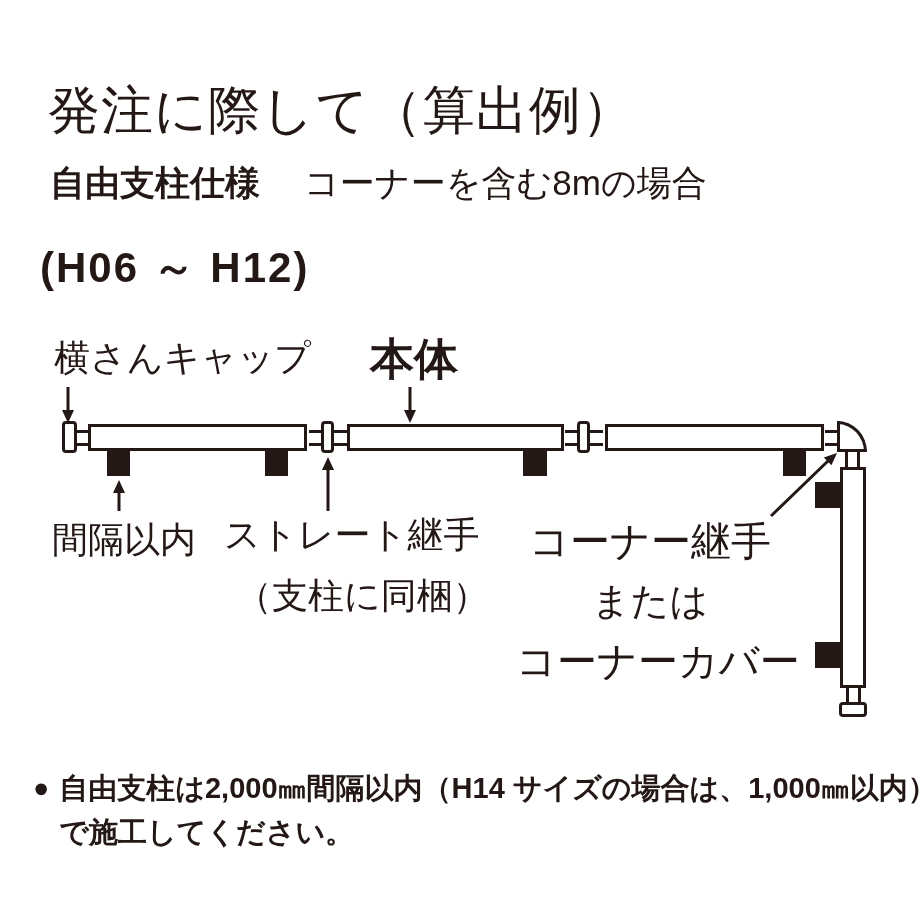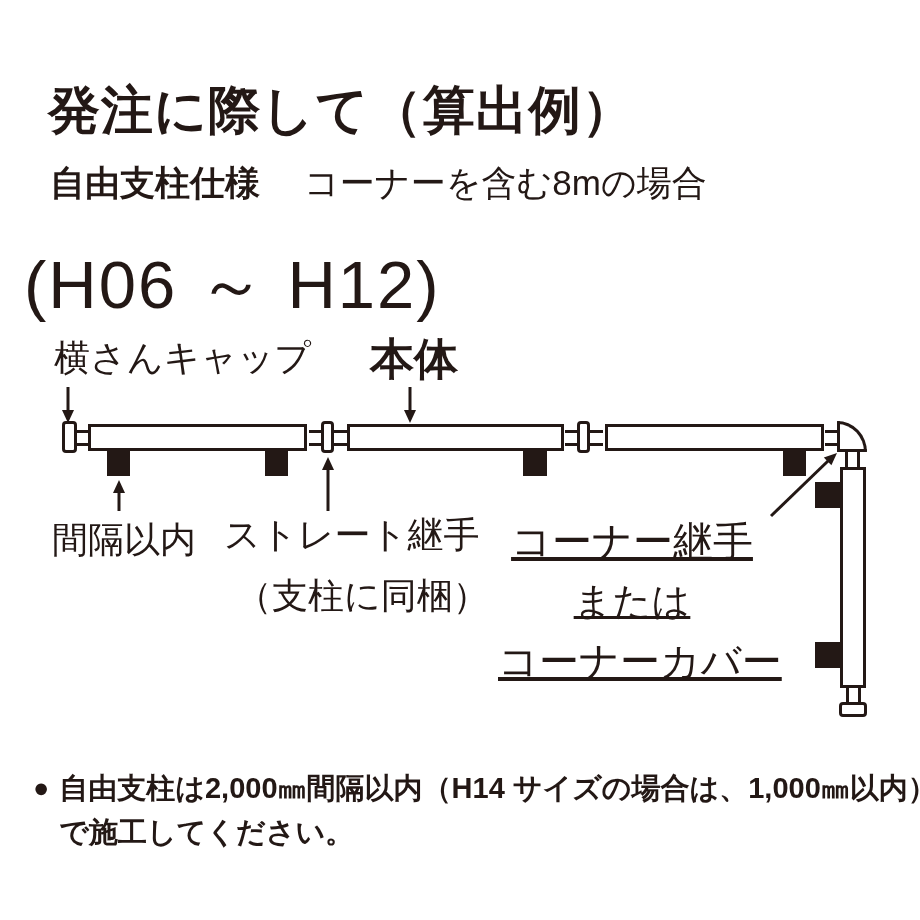--- a/index.html
+++ b/index.html
@@ -2,42 +2,42 @@
 <html style="--ink: #231815; --bg: #ffffff;"><head>
 <meta charset="utf-8">
 <style>
   :root { --ink:#231815; --bg:#ffffff; }
   * { margin:0; padding:0; box-sizing:border-box; }
   html,body { background:#fff; }
   body { font-family:"Liberation Sans","DejaVu Sans",sans-serif; color:var(--ink); }
   .canvas { position:relative; width:920px; height:920px; background:var(--bg); overflow:hidden; }
 
   
-  .title { position:absolute; left:48px; top:76px; font-size:52px; font-weight:bold; letter-spacing:1px; white-space:nowrap; }
+  .title { position:absolute; left:48px; top:76px; font-size:52px; font-weight:normal; letter-spacing:1px; white-space:nowrap; }
   .subtitle { position:absolute; left:50px; top:160px; font-size:35px; white-space:nowrap; }
   .subtitle .b { font-weight:bold; margin-right:44px; }
-  .size-range { position:absolute; left:24px; top:240px; font-size:67px; font-weight:400; letter-spacing:2px; white-space:nowrap; }
+  .size-range { position:absolute; left:40px; top:240px; font-size:42px; font-weight:700; letter-spacing:2px; white-space:nowrap; }
 
   
   .rail { position:absolute; height:27px; border:3px solid var(--ink); background:#fff; }
   .post { position:absolute; background:var(--ink); }
   .capv { position:absolute; border:3px solid var(--ink); background:#fff; border-radius:4px; }
   .prong-h { position:absolute; height:3px; background:var(--ink); }
   .prong-v { position:absolute; width:3px; background:var(--ink); }
   .corner-q { position:absolute; left:837px; top:421px; width:30px; height:31px;
               border:3px solid var(--ink); background:#fff; border-radius:0 100% 0 0; }
 
   
   .dlabel { position:absolute; white-space:nowrap; font-size:36px; }
   .label-cap { left:54px; top:334px; }
   .label-body { left:370px; top:330px; font-size:44px;font-weight:bold; }
   .label-post { left:52px; top:516px; }
   .label-straight1 { left:224px; top:511px; }
   .label-straight2 { left:236px; top:572px; }
-  .corner-lb { left:498px; width:268px; text-align:center; position:absolute; white-space:nowrap;text-decoration:underline; }
+  .corner-lb { left:516px; width:268px; text-align:center; position:absolute; white-space:nowrap; }
   .corner-l1 { top:514px; font-size:40px; }
   .corner-l2 { top:576px; font-size:38px; }
   .corner-l3 { top:634px; font-size:40px; }
 
   
   .arrows { position:absolute; left:0; top:0; width:920px; height:920px; pointer-events:none; }
   .arrows line { stroke:var(--ink); stroke-width:3; }
   .arrows polygon { fill:var(--ink); }
 
   

